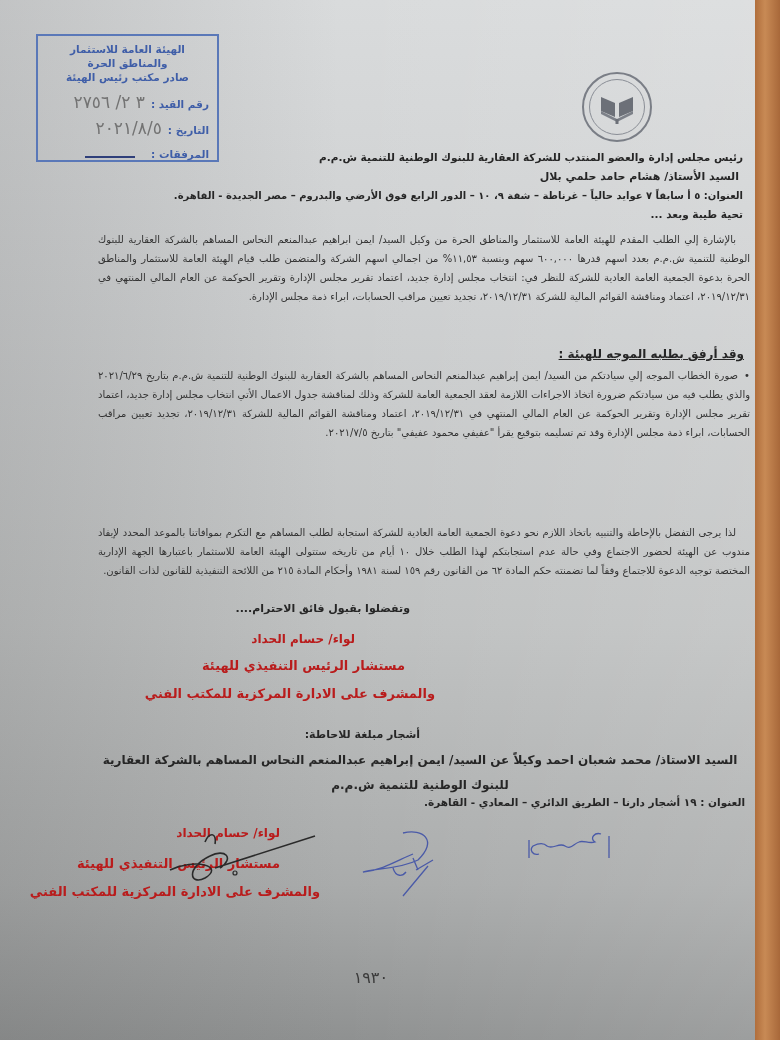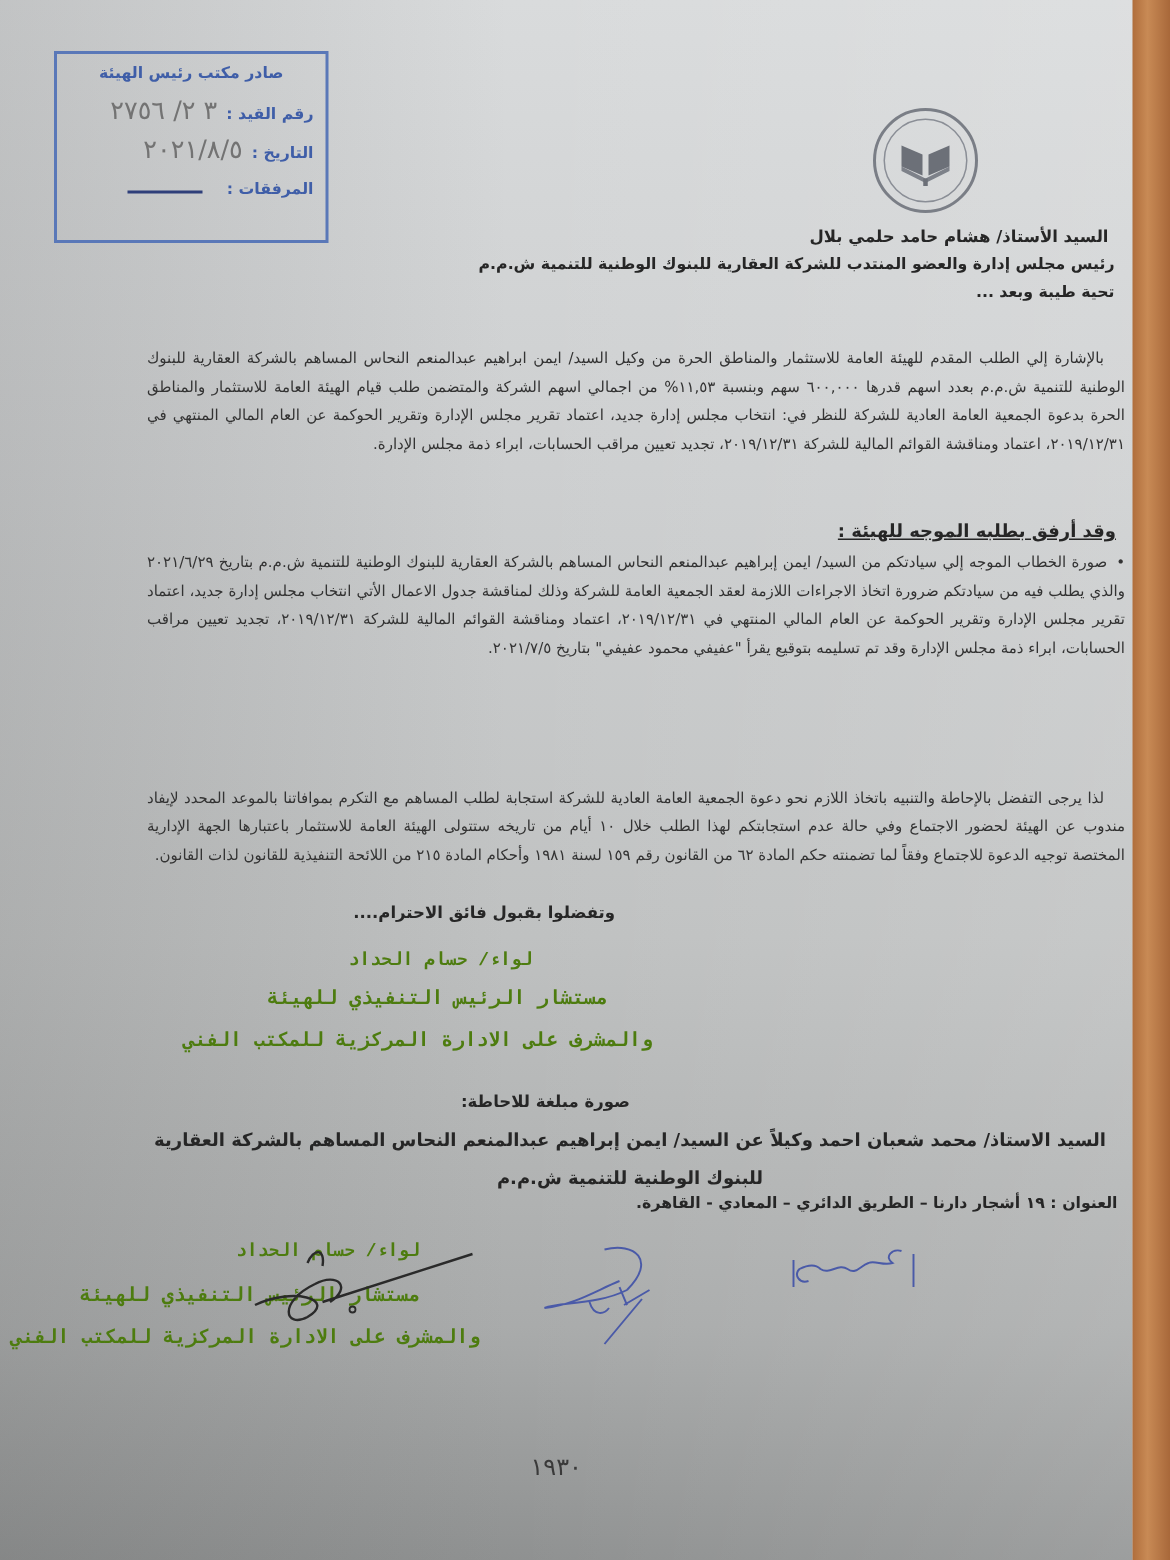--- a/index.html
+++ b/index.html
@@ -47,30 +47,31 @@
       position: absolute; direction: rtl; text-align: right;
       font-family: "DejaVu Sans", sans-serif; color: #333;
     }
     .bold { font-weight: bold; color: #262626; }
     .addr-block { right: 37px; width: 640px; font-size: 10.5px; line-height: 19px; }
     .para { right: 30px; width: 652px; font-size: 10px; line-height: 19px; text-align: justify; text-align-last: right; }
     .heading-u { text-decoration: underline; }
     ul.bullets { list-style: none; }
     ul.bullets li { position: relative; padding-right: 0; }
     ul.bullets li::before { content: "•"; margin-left: 6px; }
-    .sign { font-weight: bold; color: #4d7c0f; font-size: 12px; font-family: Liberation Mono, monospace; }
+    .sign { font-weight: bold; color: #b91c1c; font-size: 12px; }
     .sig-mark { position: absolute; }
   </style>
 </head>
 <body>
 
 <div class="page"></div>
 <div class="wood"></div>
 
 <div class="stamp">
+  <div class="l1">الهيئة العامة للاستثمار والمناطق الحرة</div>
   <div class="l2">صادر مكتب رئيس الهيئة</div>
   <div class="row">
     <span>رقم القيد :</span>
     <span class="hand">٣ ٢/ ٢٧٥٦</span>
   </div>
   <div class="row">
     <span>التاريخ :</span>
     <span class="hand">٢٠٢١/٨/٥</span>
   </div>
   <div class="row">
@@ -82,42 +83,43 @@
 <div class="logo">
   <svg width="40" height="36" viewBox="0 0 40 36">
     <path d="M4 8 L18 14 L18 28 L4 22 Z" fill="#6c7078"></path>
     <path d="M36 8 L22 14 L22 28 L36 22 Z" fill="#6c7078"></path>
     <path d="M4 22 L20 30 L36 22 L36 25 L20 33 L4 25 Z" fill="#7d8189"></path>
     <rect x="18.5" y="30" width="3" height="5" fill="#6c7078"></rect>
   </svg>
 </div>
 
 <div class="text addr-block" style="top:148px;">
+  <div class="bold">رئيس مجلس إدارة والعضو المنتدب للشركة العقارية للبنوك الوطنية للتنمية ش.م.م</div>
   <div class="bold" style="font-size:11px; margin-right:4px;">السيد الأستاذ/ هشام حامد حلمي بلال</div>
-  <div class="bold">رئيس مجلس إدارة والعضو المنتدب للشركة العقارية للبنوك الوطنية للتنمية ش.م.م</div>
+  <div class="bold" style="font-size:10px;">العنوان: ٥ أ سابقاً ٧ عوايد حالياً – غرناطة – شقة ٩، ١٠ – الدور الرابع فوق الأرضي والبدروم – مصر الجديدة - القاهرة.</div>
   <div class="bold">تحية طيبة وبعد ...</div>
 </div>
 
 <div class="text para" style="top:230px; text-indent:14px;">بالإشارة إلي الطلب المقدم للهيئة العامة للاستثمار والمناطق الحرة من وكيل السيد/ ايمن ابراهيم عبدالمنعم النحاس المساهم بالشركة العقارية للبنوك الوطنية للتنمية ش.م.م بعدد اسهم قدرها ٦٠٠,٠٠٠ سهم وبنسبة ١١,٥٣% من اجمالي اسهم الشركة والمتضمن طلب قيام الهيئة العامة للاستثمار والمناطق الحرة بدعوة الجمعية العامة العادية للشركة للنظر في: انتخاب مجلس إدارة جديد، اعتماد تقرير مجلس الإدارة وتقرير الحوكمة عن العام المالي المنتهي في ٢٠١٩/١٢/٣١، اعتماد ومناقشة القوائم المالية للشركة ٢٠١٩/١٢/٣١، تجديد تعيين مراقب الحسابات، ابراء ذمة مجلس الإدارة.</div>
 
 <div class="text bold heading-u" style="top:347px; right:36px; font-size:12px;margin-left:12px;">وقد أرفق بطلبه الموجه للهيئة :</div>
 
 <ul class="text para bullets" style="top:366px;">
   <li>صورة الخطاب الموجه إلي سيادتكم من السيد/ ايمن إبراهيم عبدالمنعم النحاس المساهم بالشركة العقارية للبنوك الوطنية للتنمية ش.م.م بتاريخ ٢٠٢١/٦/٢٩ والذي يطلب فيه من سيادتكم ضرورة اتخاذ الاجراءات اللازمة لعقد الجمعية العامة للشركة وذلك لمناقشة جدول الاعمال الأتي انتخاب مجلس إدارة جديد، اعتماد تقرير مجلس الإدارة وتقرير الحوكمة عن العام المالي المنتهي في ٢٠١٩/١٢/٣١، اعتماد ومناقشة القوائم المالية للشركة ٢٠١٩/١٢/٣١، تجديد تعيين مراقب الحسابات، ابراء ذمة مجلس الإدارة وقد تم تسليمه بتوقيع يقرأ "عفيفي محمود عفيفي" بتاريخ ٢٠٢١/٧/٥.</li>
 </ul>
 
 <div class="text para" style="top:523px; text-indent:14px;">لذا يرجى التفضل بالإحاطة والتنبيه باتخاذ اللازم نحو دعوة الجمعية العامة العادية للشركة استجابة لطلب المساهم مع التكرم بموافاتنا بالموعد المحدد لإيفاد مندوب عن الهيئة لحضور الاجتماع وفي حالة عدم استجابتكم لهذا الطلب خلال ١٠ أيام من تاريخه ستتولى الهيئة العامة للاستثمار باعتبارها الجهة الإدارية المختصة توجيه الدعوة للاجتماع وفقاً لما تضمنته حكم المادة ٦٢ من القانون رقم ١٥٩ لسنة ١٩٨١ وأحكام المادة ٢١٥ من اللائحة التنفيذية للقانون لذات القانون.</div>
 
 <div class="text bold" style="top:590px; right:370px; font-size:11px;margin-top:12px;">وتفضلوا بقبول فائق الاحترام....</div>
 
 <div class="text sign" style="top:632px; right:425px;">لواء/ حسام الحداد</div>
 <div class="text sign" style="top:658px; right:375px; font-size:13px;">مستشار الرئيس التنفيذي للهيئة</div>
 <div class="text sign" style="top:686px; right:345px; font-size:13px;">والمشرف على الادارة المركزية للمكتب الفني</div>
 
-<div class="text bold" style="top:728px; right:360px; font-size:11px;">صورة مبلغة للاحاطة:</div>
+<div class="text bold" style="top:728px; right:360px; font-size:11px;">أشجار مبلغة للاحاطة:</div>
 <div class="text bold" style="top:748px; right:35px; width:650px; font-size:12px; line-height:25px;text-align:center;">السيد الاستاذ/ محمد شعبان احمد وكيلاً عن السيد/ ايمن إبراهيم عبدالمنعم النحاس المساهم بالشركة العقارية للبنوك الوطنية للتنمية ش.م.م</div>
 <div class="text bold" style="top:796px; right:35px; font-size:10.5px;">العنوان : ١٩ أشجار دارنا – الطريق الدائري – المعادي - القاهرة.</div>
 
 <div class="text sign" style="top:826px; right:500px;">لواء/ حسام الحداد</div>
 <div class="text sign" style="top:856px; right:500px; font-size:13px;">مستشار الرئيس التنفيذي للهيئة</div>
 <div class="text sign" style="top:884px; right:460px; font-size:13px;">والمشرف على الادارة المركزية للمكتب الفني</div>
 
 <svg class="sig-mark" style="left:165px; top:828px;" width="160" height="60" viewBox="0 0 160 60">
   <path d="M5 42 C30 30, 60 38, 40 50 C25 58, 20 40, 45 28 C60 20, 70 30, 55 40 M50 40 L150 8 M40 14 C44 4, 52 4, 50 16" fill="none" stroke="#2a2a2a" stroke-width="1.6"></path>
   <circle cx="70" cy="45" r="2" fill="none" stroke="#2a2a2a" stroke-width="1.2"></circle>

